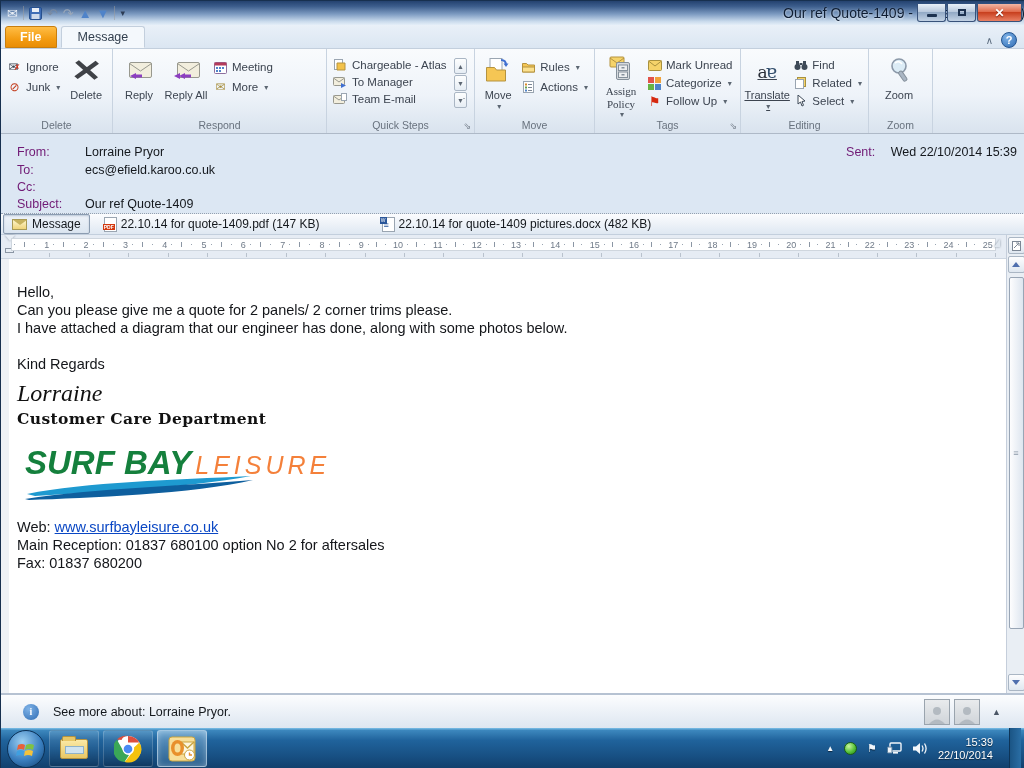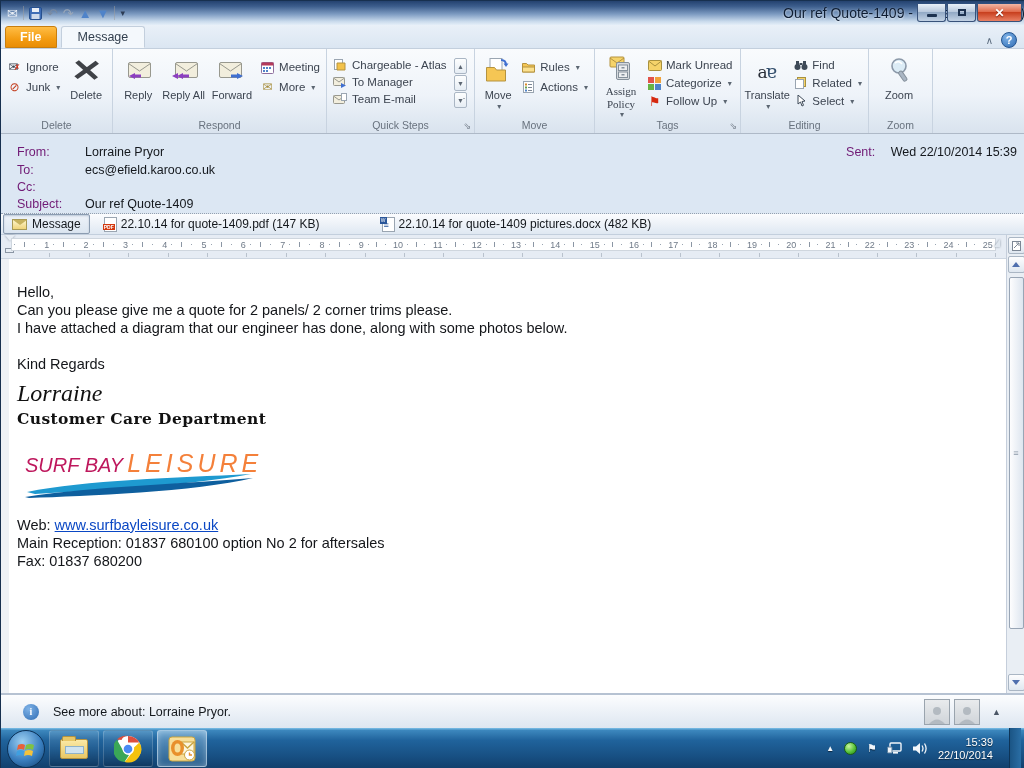--- a/index.html
+++ b/index.html
@@ -102,21 +102,21 @@
 
   
   #bodyarea { left:0; top:258px; width:1005px; height:434px; background:#fff; border-left:8px solid #eef1f5; }
   #bodytext { padding:24px 0 0 8px; font-size:14.5px; color:#14161a; line-height:18px; }
   #bodytext .gap { height:18px; }
   .sig-name { font-family:"Liberation Serif",serif; font-style:italic; font-size:24px; line-height:26px; margin-top:7px; color:#111; }
   .sig-title { font-family:"DejaVu Serif",serif; font-weight:bold; font-size:15.5px; letter-spacing:.4px; margin-top:4px; color:#111; }
   .weblink { color:#0a47c4; text-decoration:underline; }
   .logo { margin:26px 0 18px 8px; width:232px; }
   .logo-text { font-style:italic; white-space:nowrap; }
-  .logo-text .p1 { font-weight:normal; font-size:20px; color:#be185d; letter-spacing:0; }
+  .logo-text .p1 { font-weight:bold; font-size:33px; color:#15803d; letter-spacing:0; }
   .logo-text .p2 { font-weight:normal; font-size:25px; color:#f4803a; letter-spacing:4px; margin-left:4px; }
   .logo svg { display:block; margin-top:-4px; }
 
   
   #vscroll { left:1005px; top:234px; width:19px; height:458px; background:#e9eef4; border-left:1px solid #c5cedb; display:flex; flex-direction:column; align-items:center; }
   .sc-btn { width:17px; height:17px; border:1px solid #aab6c4; background:linear-gradient(#fdfdfe,#dfe7f0); display:flex; align-items:center; justify-content:center; font-size:8px; color:#4d6franks#5d6a79; color:#56647a; border-radius:2px; margin-top:2px; }
   .sc-track { flex:1; width:17px; position:relative; margin:2px 0; }
   .sc-thumb { position:absolute; left:1px; top:2px; width:15px; height:352px; border:1px solid #98a5b5; border-radius:2px; background:linear-gradient(90deg,#fdfdfe,#dde5ef); display:flex; align-items:center; justify-content:center; }
   .sc-grip { color:#8b98a8; font-size:9px; line-height:3px; letter-spacing:0; }
 
@@ -229,31 +229,20 @@
           <svg width="28" height="18" viewBox="0 0 28 18">
               <rect x="5.5" y="0.5" width="22" height="15" rx="1.5" fill="#f2eedd" stroke="#98988e"></rect>
               <path d="M5.5 1.5 L16.5 9 L27.5 1.5" fill="none" stroke="#98988e"></path>
               <path d="M8 11 L8 17 L2 14 Z" fill="#8c3fc0"></path>
               <path d="M13 11 L13 17 L7 14 Z" fill="#8c3fc0"></path>
               <rect x="12" y="12.5" width="7" height="3" fill="#8c3fc0"></rect>
             </svg>
         </span>
         <span>Reply All</span>
       </div>
-      <div class="bigbtn" style="width:52px;">
-        <span class="iconwrap">
-          <svg width="26" height="18" viewBox="0 0 26 18">
-              <rect x="0.5" y="0.5" width="22" height="15" rx="1.5" fill="#f2eedd" stroke="#98988e"></rect>
-              <path d="M0.5 1.5 L11.5 9 L22.5 1.5" fill="none" stroke="#98988e"></path>
-              <path d="M18 11 L18 17 L24 14 Z" fill="#3f6fd0"></path>
-              <rect x="12" y="12.5" width="7" height="3" fill="#3f6fd0"></rect>
-            </svg>
-        </span>
-        <span>Forward</span>
-      </div>
       <div class="smallcol">
         <div class="smallbtn">
           <span class="icon12">
             <svg width="13" height="13" viewBox="0 0 13 13">
                 <rect x="0.5" y="1.5" width="12" height="11" rx="1" fill="#fff" stroke="#8e6f9e"></rect>
                 <rect x="0.5" y="1.5" width="12" height="3" fill="#b43a5a"></rect>
                 <rect x="2" y="6" width="2" height="2" fill="#4f83c9"></rect>
                 <rect x="5" y="6" width="2" height="2" fill="#4f83c9"></rect>
                 <rect x="8" y="6" width="2" height="2" fill="#4f83c9"></rect>
                 <rect x="2" y="9" width="2" height="2" fill="#4f83c9"></rect>
@@ -390,21 +379,21 @@
         <div class="smallbtn dd">
           <span class="icon12 flagglyph">⚑</span>
           <span>Follow Up</span>
         </div>
       </div>
       <span class="glabel">Tags</span>
       <span class="launcher">⇘</span>
     </div>
 
     <div class="rgroup" style="width:128px;">
-      <div class="bigbtn dd" style="width:52px;">
+      <div class="bigbtn dd" style="width:52px;text-decoration:underline;">
         <span class="iconwrap">
             <span class="translate-ic">a<span class="t2">ɐ</span></span>
           </span>
         <span>Translate</span>
       </div>
       <div class="smallcol tight">
         <div class="smallbtn">
           <span class="icon12">
             <svg width="14" height="11" viewBox="0 0 14 11">
                 <circle cx="3.5" cy="7" r="3" fill="#3e4a58"></circle>

